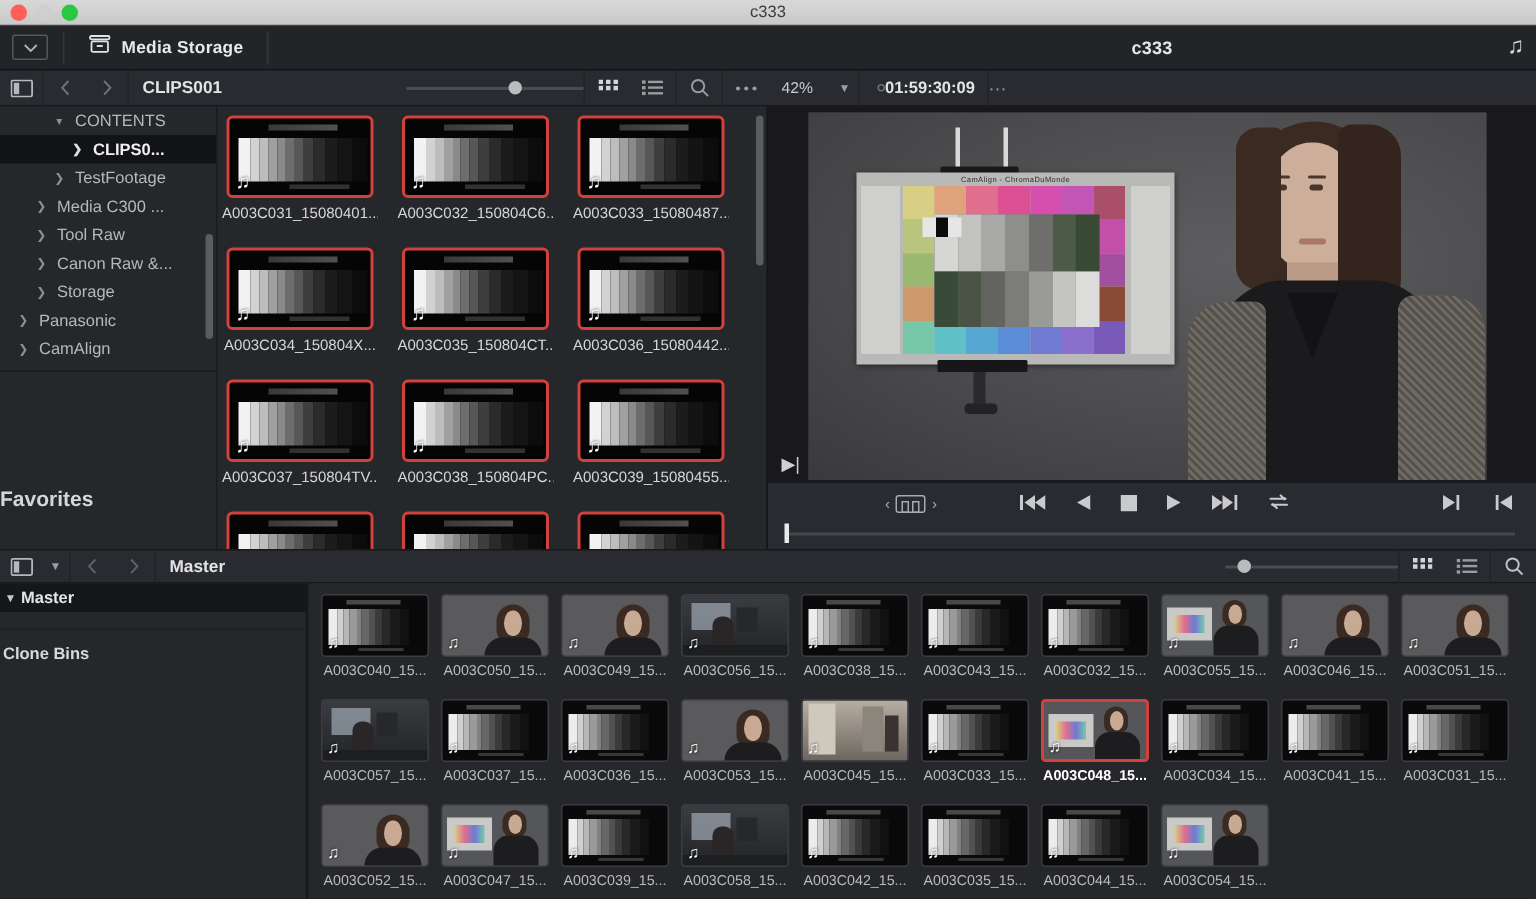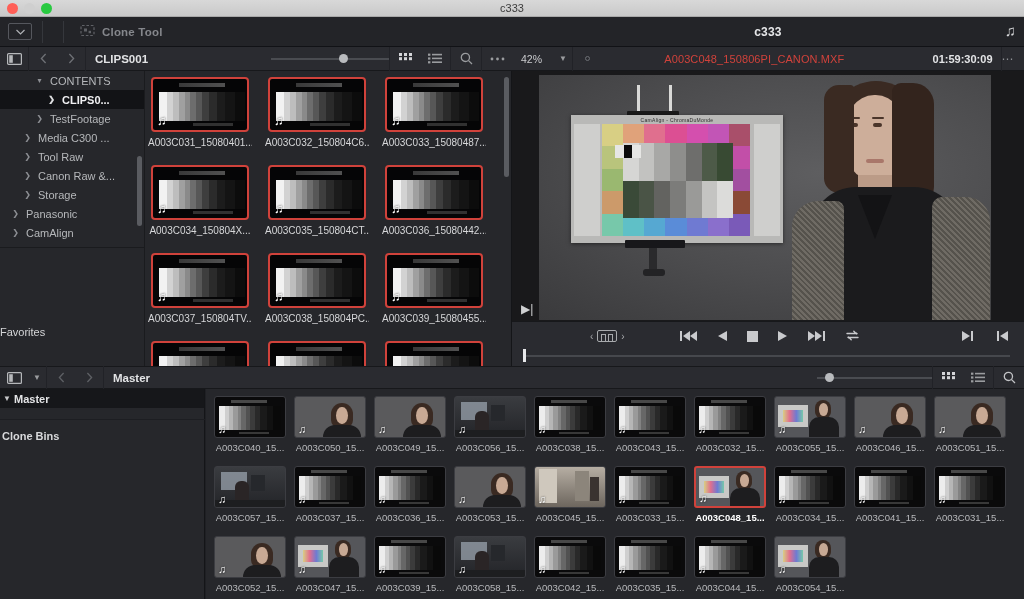--- a/index.html
+++ b/index.html
@@ -107,21 +107,21 @@
   .tnode {
     height: 19px; display: flex; align-items: center;
     font-size: 11px; color: #b6b8bb; white-space: nowrap;
   }
   .tnode.sel { background: #121316; color: #f0f0f2; font-weight: bold; }
   .tnode .arw { width: 11px; text-align: center; font-size: 8px; color: #8d8f94; }
   .tnode.sel .arw { color: #e0e1e3; }
   .fav-sep { position: absolute; left: 0; top: 176px; width: 145px; height: 1px; background: #1a1b1e; }
   .favlabel {
     position: absolute; left: 0; top: 252px; width: 145px; height: 18px;
-    font-size: 11px; font-weight: normal; color: #d5d6d8; padding-left: 0px;
+    font-size: 14px; font-weight: bold; color: #d5d6d8; padding-left: 0px;
     display: flex; align-items: center;
   }
   .tree-sb {
     position: absolute; right: 3px; top: 85px; width: 5px; height: 70px;
     background: #5a5c61; border-radius: 3px;
   }
   .tree-edge { position: absolute; left: 144px; top: 71px; width: 1px; height: 295px; background: #1a1b1e; }
 
   
   .msgrid {
@@ -318,31 +318,31 @@
   </div>
 
   <div class="apptop">
     <div class="apptop-left">
       <div class="disclose">
         <svg width="9" height="6" viewBox="0 0 9 6">
             <path d="M0.5 1L4.5 5L8.5 1" stroke="#b0b2b6" stroke-width="1.2" fill="none"></path>
           </svg>
       </div>
       <div class="tbdiv"></div>
-      <div class="tbdiv"></div>
-      <div class="tbtab inactive">
+      <div class="tbtab active">
         <span>
           <svg width="15" height="13" viewBox="0 0 15 13">
-            <rect x="1" y="1.5" width="13" height="10" rx="1" fill="none" stroke="#85878c" stroke-width="1.2" stroke-dasharray="2.6 1.8"></rect>
-            <rect x="4" y="4.5" width="3" height="3" fill="#85878c"></rect>
-            <rect x="8.6" y="6.8" width="2.4" height="2.4" fill="#85878c"></rect>
+            <rect x="1" y="1" width="13" height="2.2" rx="1" fill="none" stroke="#e2e3e5" stroke-width="1.2"></rect>
+            <rect x="2" y="4.6" width="11" height="7" rx="1" fill="none" stroke="#e2e3e5" stroke-width="1.2"></rect>
+            <rect x="5.5" y="7" width="4" height="1.3" fill="#e2e3e5"></rect>
           </svg>
         </span>
-        <span class="lbl">Clone Tool</span>
-      </div>
+        <span class="lbl">Media Storage</span>
+      </div>
+      <div class="tbdiv"></div>
     </div>
     <div class="apptop-right">
       <div class="proj-title">c333</div>
       <div class="note-icon">♫</div>
     </div>
   </div>
 
   <div class="row2">
 
     <div class="ms-head">
@@ -412,21 +412,20 @@
             </g>
           </svg>
       </div>
     </div>
 
     <div class="vw-head">
       <div class="zoompct">42%</div>
       <div class="chev">▼</div>
       <div class="vsep"></div>
       <div class="tiny-circle"></div>
-      <div class="clipname">A003C048_150806PI_CANON.MXF</div>
       <div class="timecode">01:59:30:09</div>
       <div class="vsep"></div>
       <div class="dots">⋯</div>
     </div>
   </div>
 
   <div class="tree">
     <div id="tree-items">
         <div class="tnode" style="padding-left: 34px;">
           <span class="arw">▾</span>

